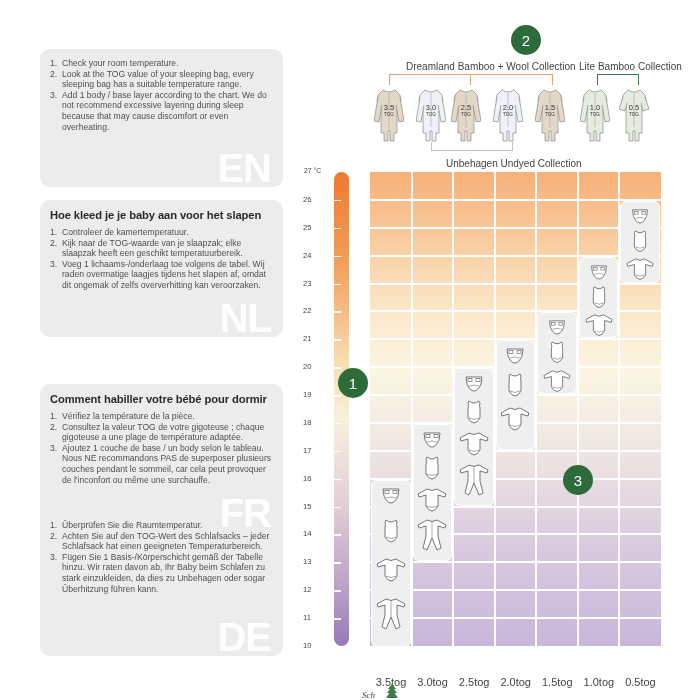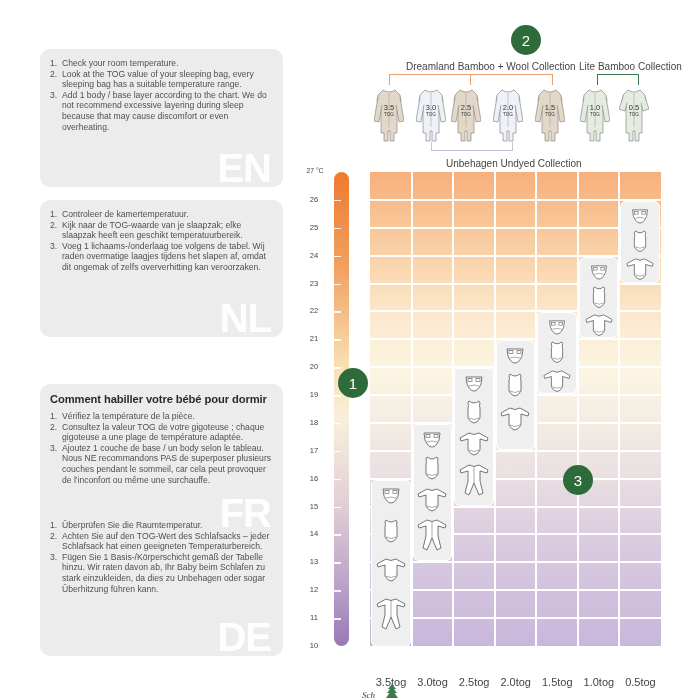--- a/index.html
+++ b/index.html
@@ -30,21 +30,21 @@
 
   .suit { position: absolute; width: 30px; height: 56px; }
   .suit-tog { position: absolute; left: 0; right: 0; top: 17px; text-align: center; font-size: 7.5px; color: #333; line-height: 7px; }
   .suit-tog small { display: block; font-size: 4.6px; }
 
   .thermo {
     position: absolute; left: 334px; top: 172px; width: 15px; height: 474px; border-radius: 8px;
     background: linear-gradient(to bottom, #ee7a2e 0%, #f2a060 20%, #f8ddb0 40%, #f8f0dc 52%, #e2cfd6 70%, #b9a0c8 88%, #9779b6 100%);
   }
   .tick { position: absolute; left: 334px; width: 7px; height: 1.5px; background: rgba(255,255,255,0.9); }
-  .ylabel { position: absolute; width: 22px; text-align: center; font-size: 7.6px; color: #444; }
+  .ylabel { position: absolute; width: 22px; text-align: left; font-size: 7.6px; color: #444; }
 
   .grid {
     position: absolute; left: 370px; top: 172px; width: 291px; height: 474px;
     background: linear-gradient(to bottom, #f7b07a 0%, #f9cfa4 16%, #fbe8cc 30%, #fcf5e2 42%, #f5efe4 50%, #ece2e2 62%, #dccde0 76%, #c9b6db 100%);
   }
   .gridline-v { position: absolute; top: 172px; width: 2px; height: 474px; background: #ffffff; }
   .gridline-h { position: absolute; left: 370px; width: 291px; height: 2px; background: #ffffff; }
 
   .range {
     position: absolute; background: #efefef; border-radius: 5px;
@@ -73,20 +73,21 @@
       </li>
     <li>
         <span class="num">3.</span>
         <span>Add 1 body / base layer according to the chart. We do not recommend excessive layering during sleep because that may cause discomfort or even overheating.</span>
       </li>
   </ol>
   <div class="lang">EN</div>
 </div>
 
 <div class="card" style="top:200px;height:137px;">
+  <h2>Hoe kleed je je baby aan voor het slapen</h2>
   <ol>
     <li>
         <span class="num">1.</span>
         <span>Controleer de kamertemperatuur.</span>
       </li>
     <li>
         <span class="num">2.</span>
         <span>Kijk naar de TOG-waarde van je slaapzak; elke slaapzak heeft een geschikt temperatuurbereik.</span>
       </li>
     <li>

